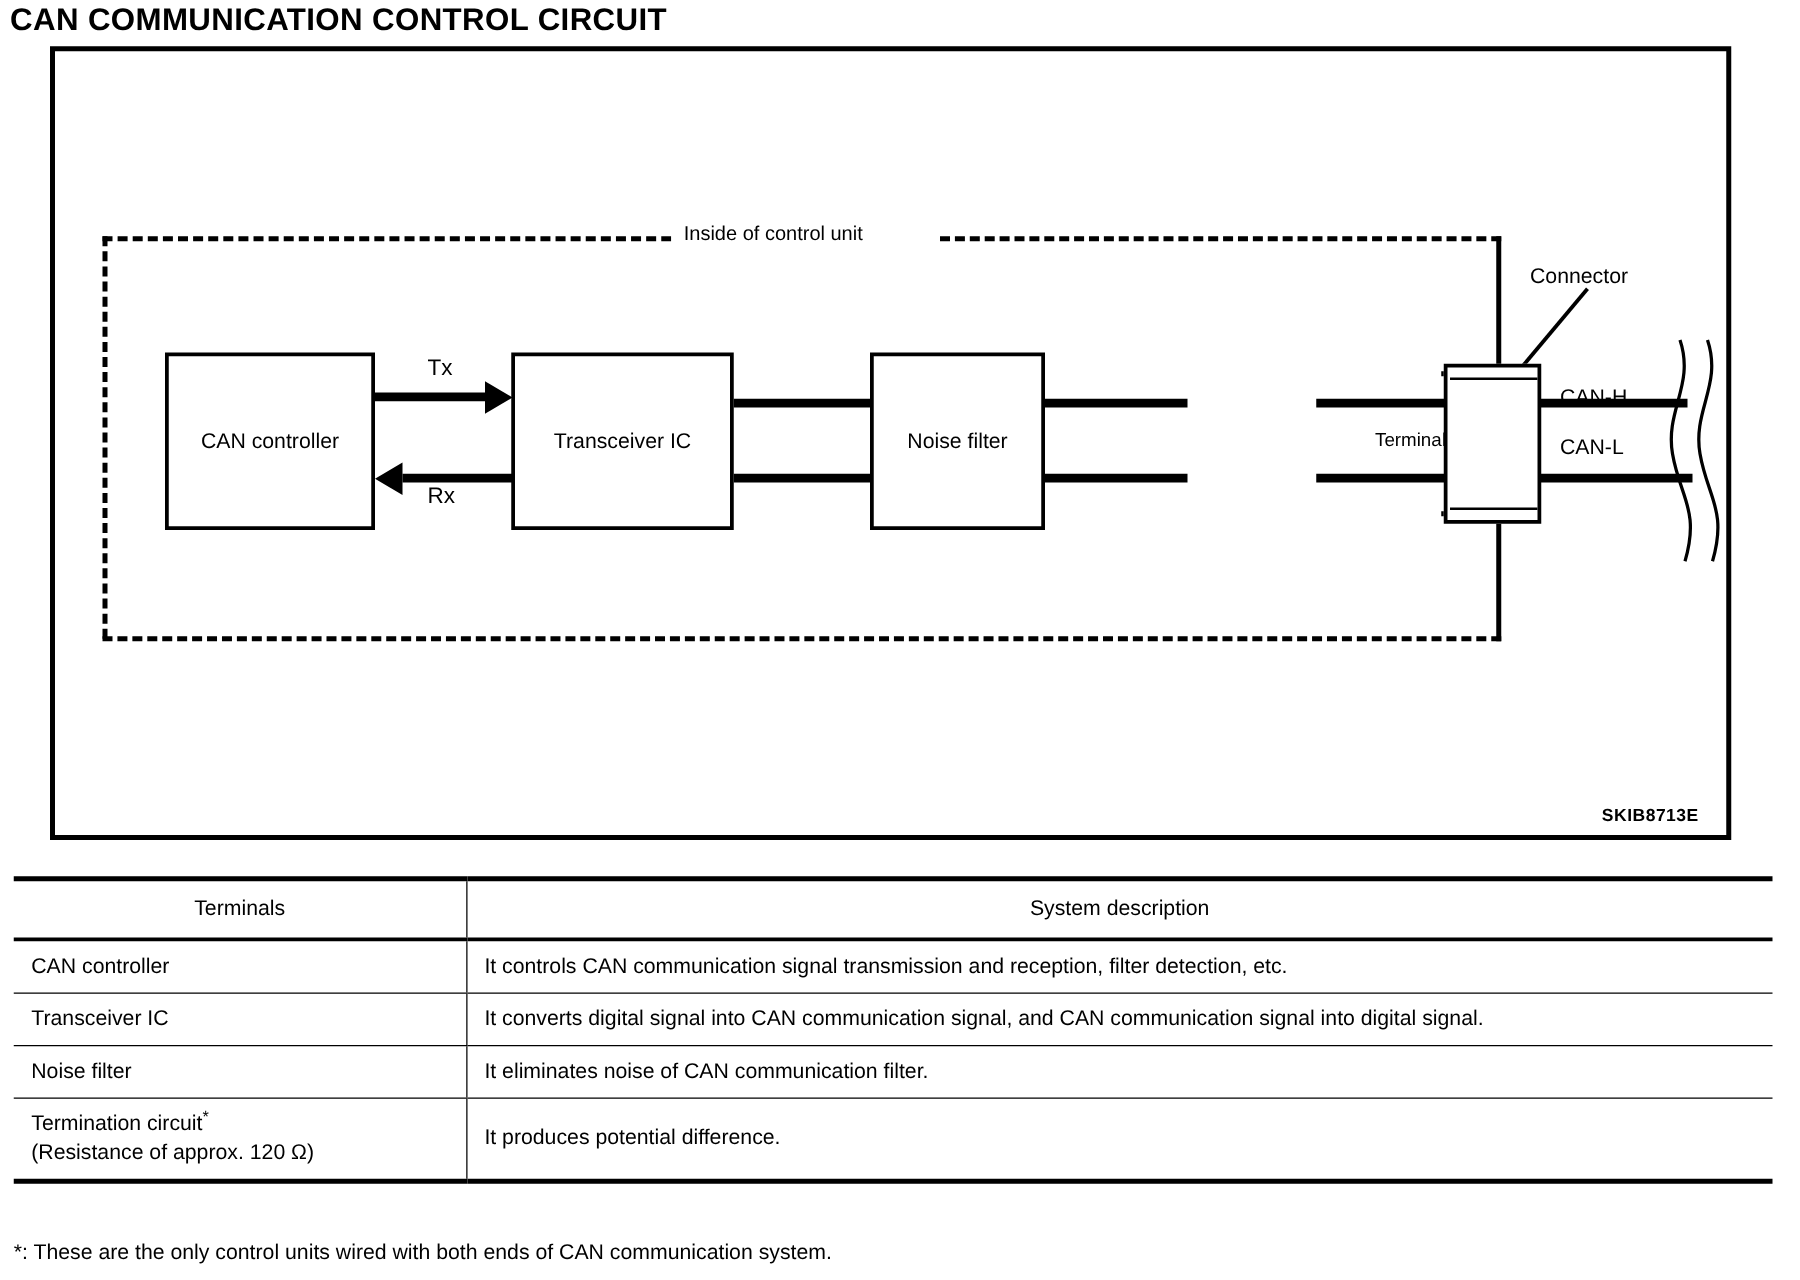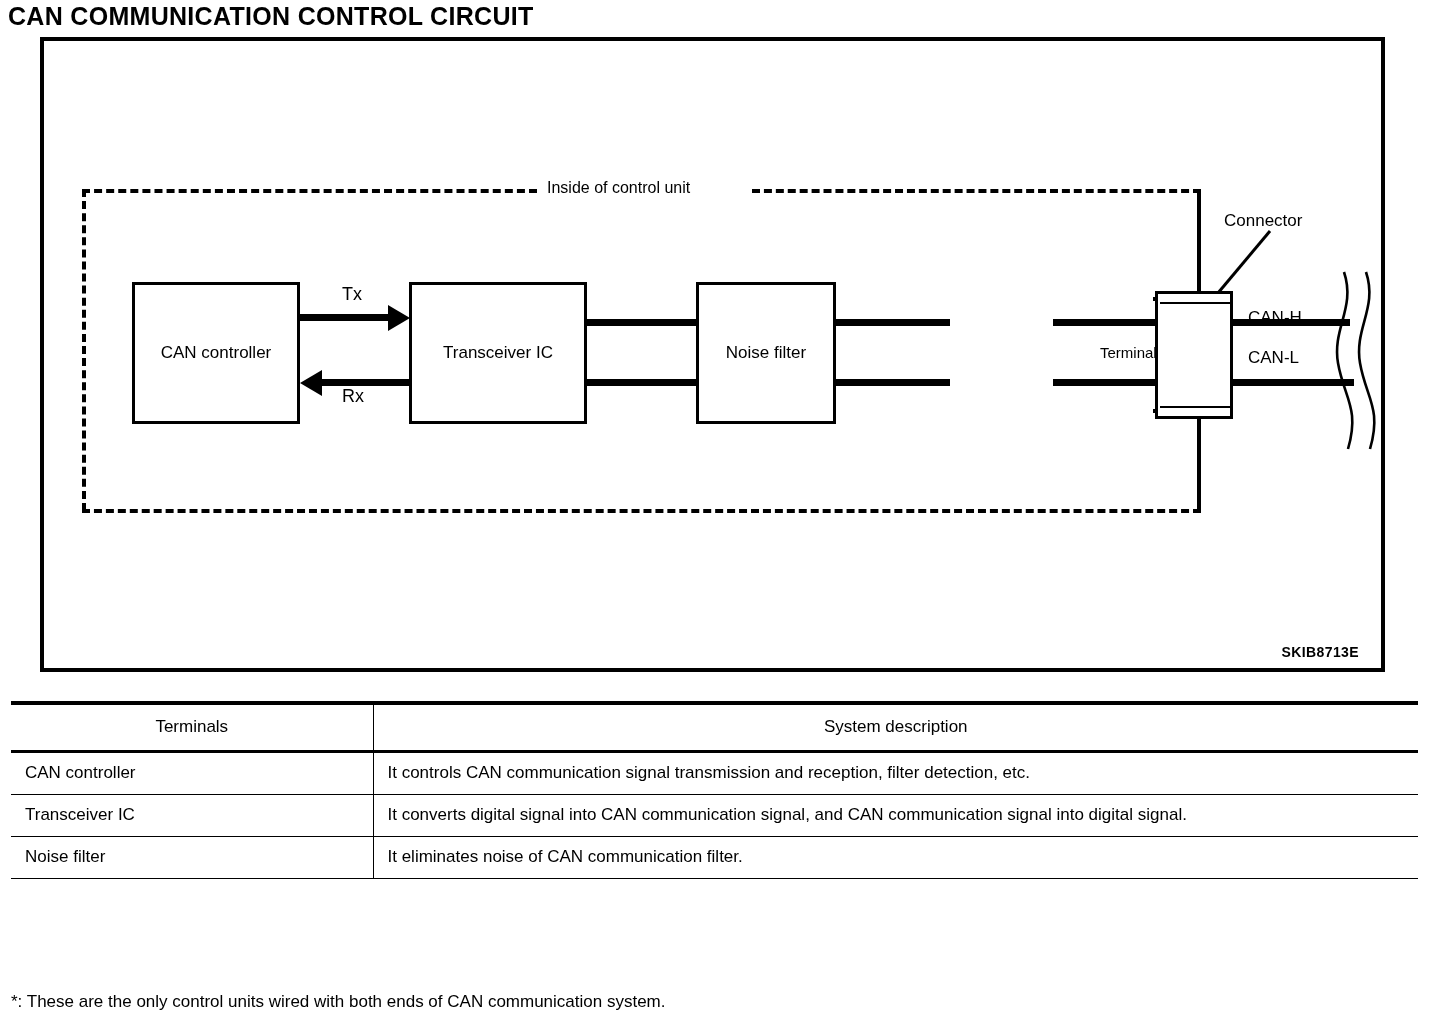--- a/index.html
+++ b/index.html
@@ -187,16 +187,23 @@
       <td class="col-div">It controls CAN communication signal transmission and reception, filter detection, etc.</td>
     </tr>
     <tr>
       <td>Transceiver IC</td>
       <td class="col-div">It converts digital signal into CAN communication signal, and CAN communication signal into digital signal.</td>
     </tr>
     <tr>
       <td>Noise filter</td>
       <td class="col-div">It eliminates noise of CAN communication filter.</td>
     </tr>
+    <tr class="last-row">
+      <td>
+        <span>Termination circuit</span><span class="sup-star">*</span><br>
+        <span>(Resistance of approx. 120 Ω)</span>
+      </td>
+      <td class="col-div">It produces potential difference.</td>
+    </tr>
   </tbody>
 </table>
 
 <div class="abs" id="footnote">*: These are the only control units wired with both ends of CAN communication system.</div>
 
 </body></html>

